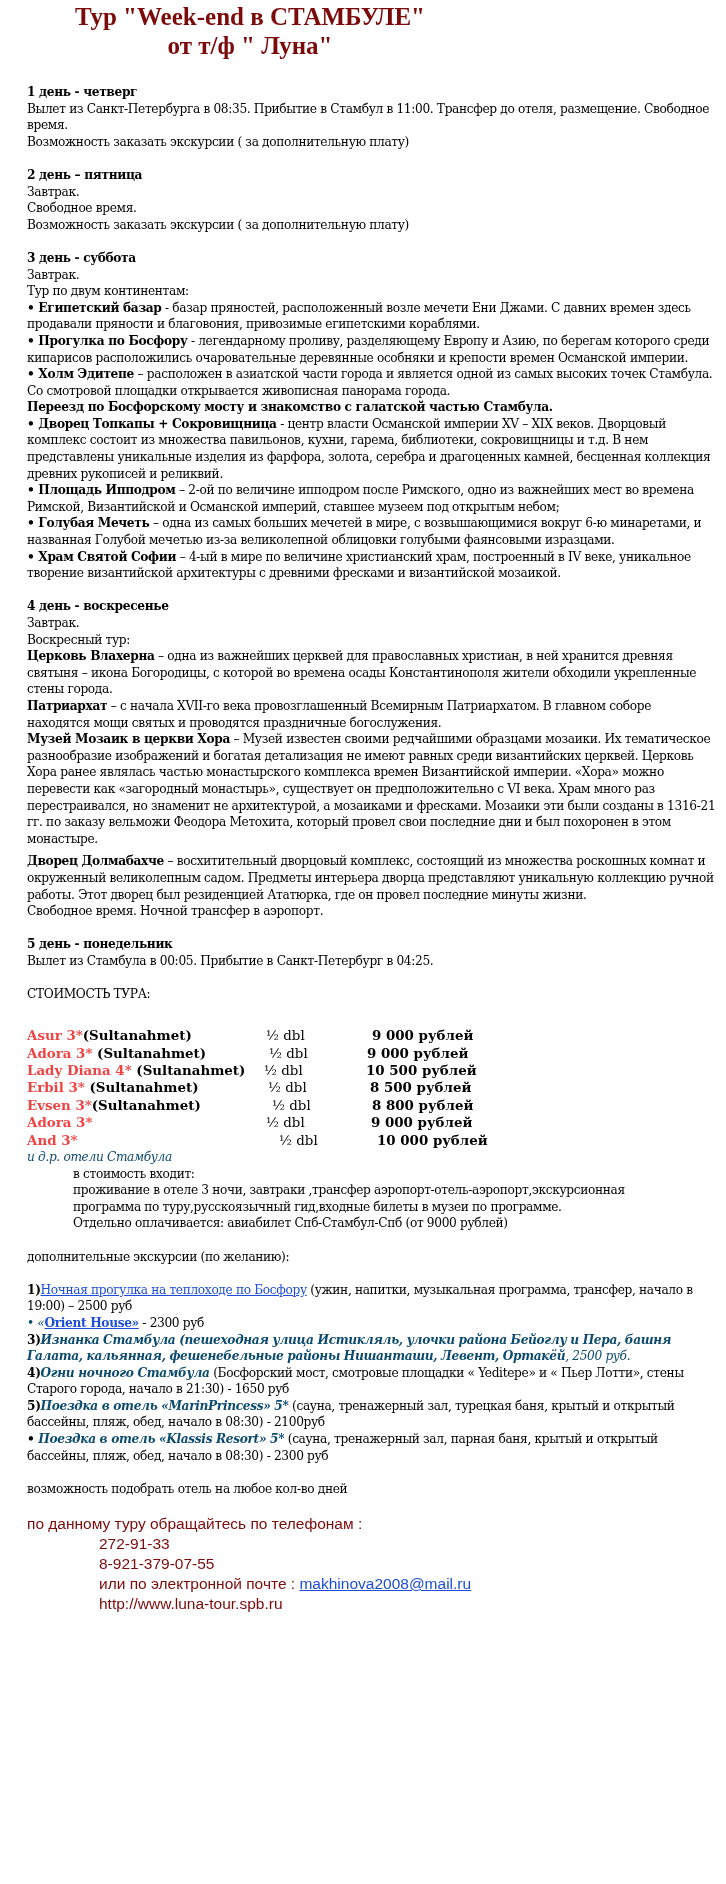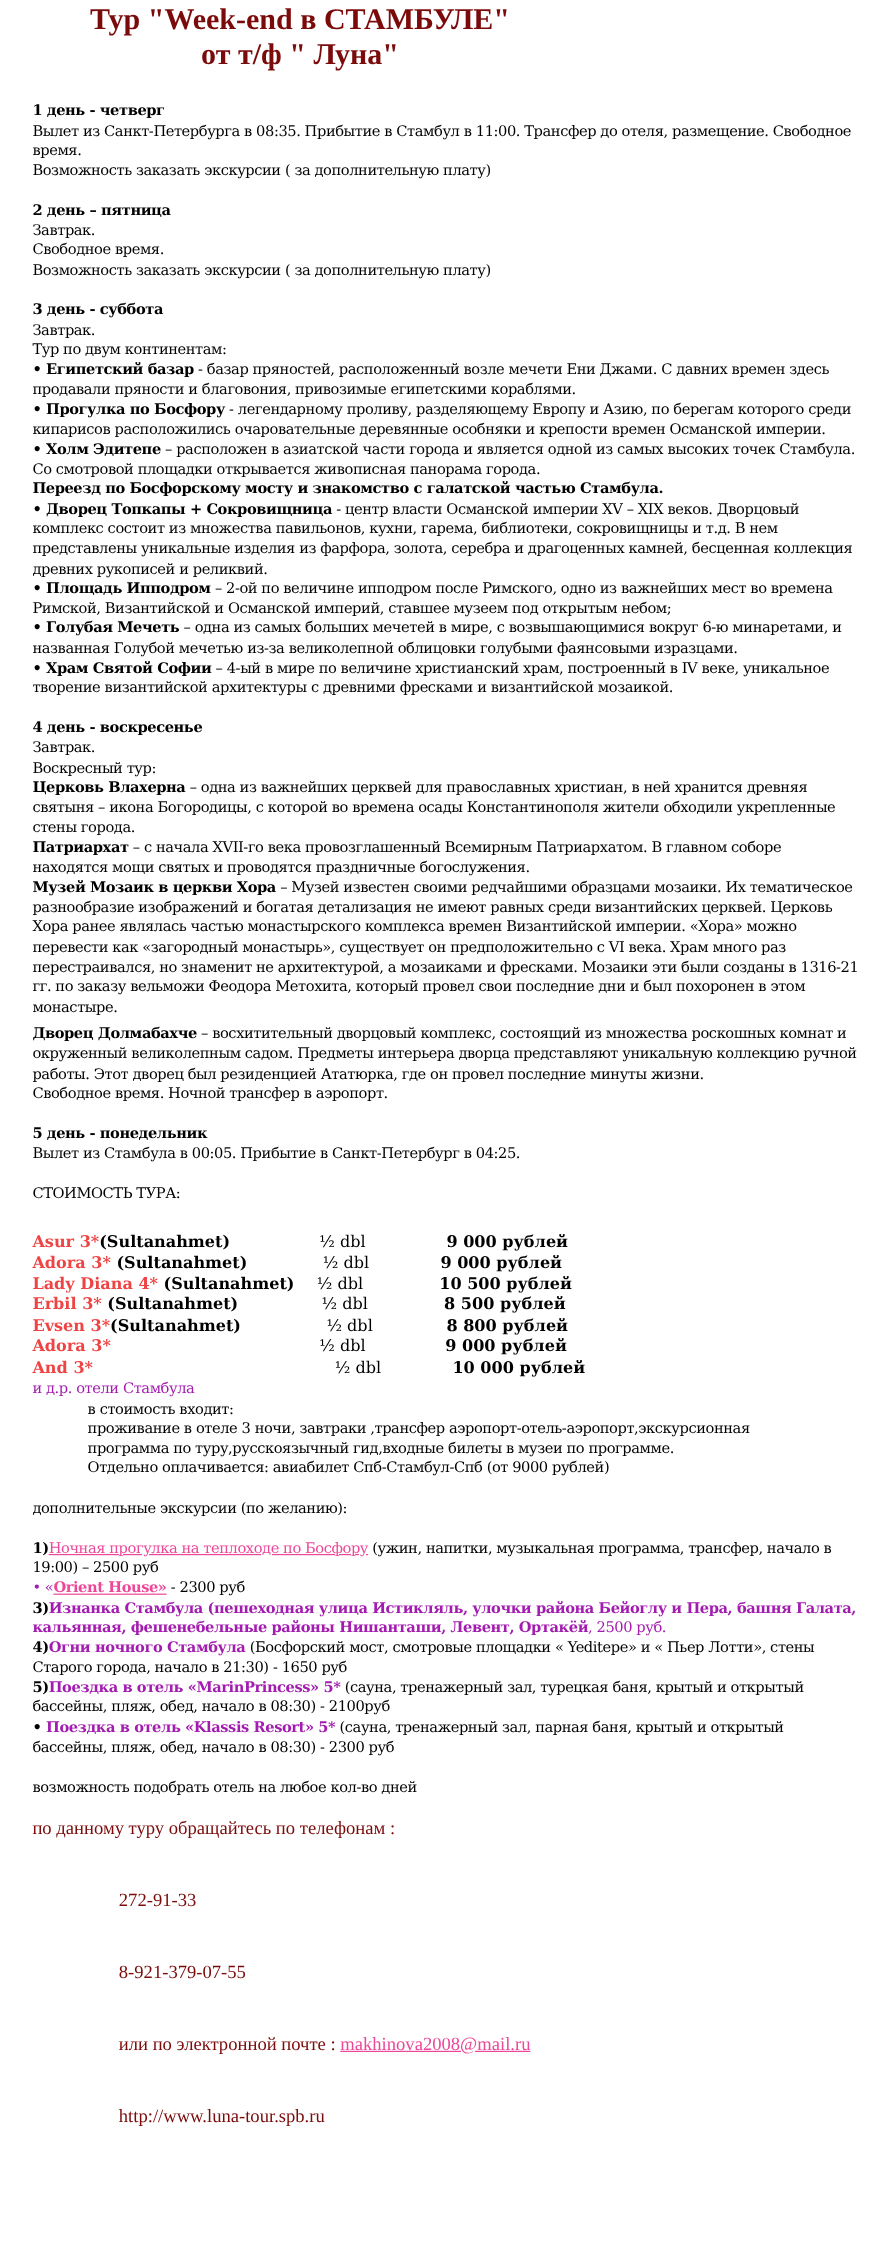--- a/index.html
+++ b/index.html
@@ -9,32 +9,32 @@
            font-family: "Liberation Serif", serif; font-weight: bold; font-size: 25px;
            color: #7b0a0a; line-height: 30px; }
   #t1 { top: 2px; left: 0; width: 500px; }
   #t2 { top: 31px; left: 0; width: 500px; }
   .content { position: absolute; left: 27px; top: 84px; width: 690px;
              font-size: 12.2px; line-height: 16.6px; letter-spacing: -0.35px; }
   .content p { margin: 0; }
   .gap { height: 16.6px; }
   .gap-s { height: 6px; }
   b { font-weight: bold; }
-  .red { color: #a21caf; }
-  a.lnk { color: #ec4899; text-decoration: underline; }
+  .red { color: #0c4a6e; font-style: italic; }
+  a.lnk { color: #1d4ed8; text-decoration: underline; }
   a.lnk-plain { color: #7b0a0a; text-decoration: none; }
   .prices { margin-top: 8px; font-size: 13.4px; line-height: 17.4px; font-weight: bold; letter-spacing: 0; }
   .prow { position: relative; height: 17.4px; white-space: nowrap; }
   .prow .hotel { position: absolute; left: 0; }
   .prow .hotel .nm { color: #ef4444; }
   .prow .room { position: absolute; font-weight: normal; }
   .prow .price { position: absolute; }
   .incl { margin-left: 46px; width: 560px; }
-  .contacts { font-family: Liberation Serif, serif; color: #7b0a0a; font-size: 15.5px; line-height: 20px; letter-spacing: 0; }
-  .contacts .ind { margin-left: 72px; margin-top: 40px; }
+  .contacts { font-family: Liberation Sans, sans-serif; color: #7b0a0a; font-size: 15.5px; line-height: 20px; letter-spacing: 0; }
+  .contacts .ind { margin-left: 72px; }
 </style>
 </head>
 <body>
 
 <div id="t1" class="title">Тур "Week-end в СТАМБУЛЕ"</div>
 <div id="t2" class="title">от т/ф " Луна"</div>
 
 <div class="content">
 
   <section>

